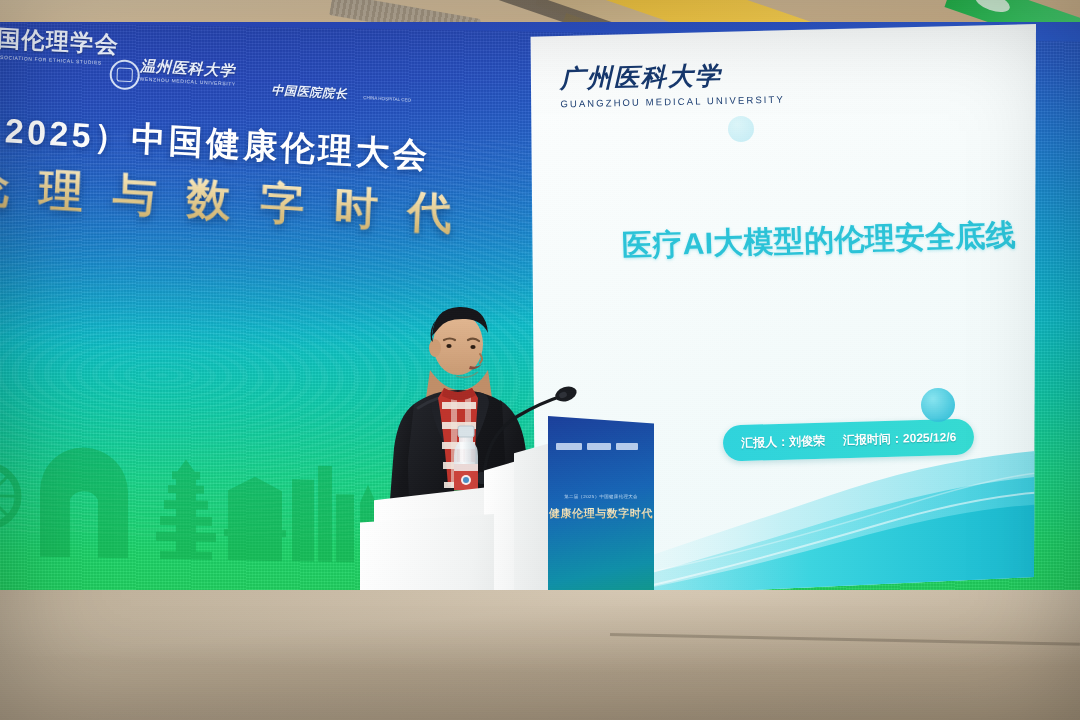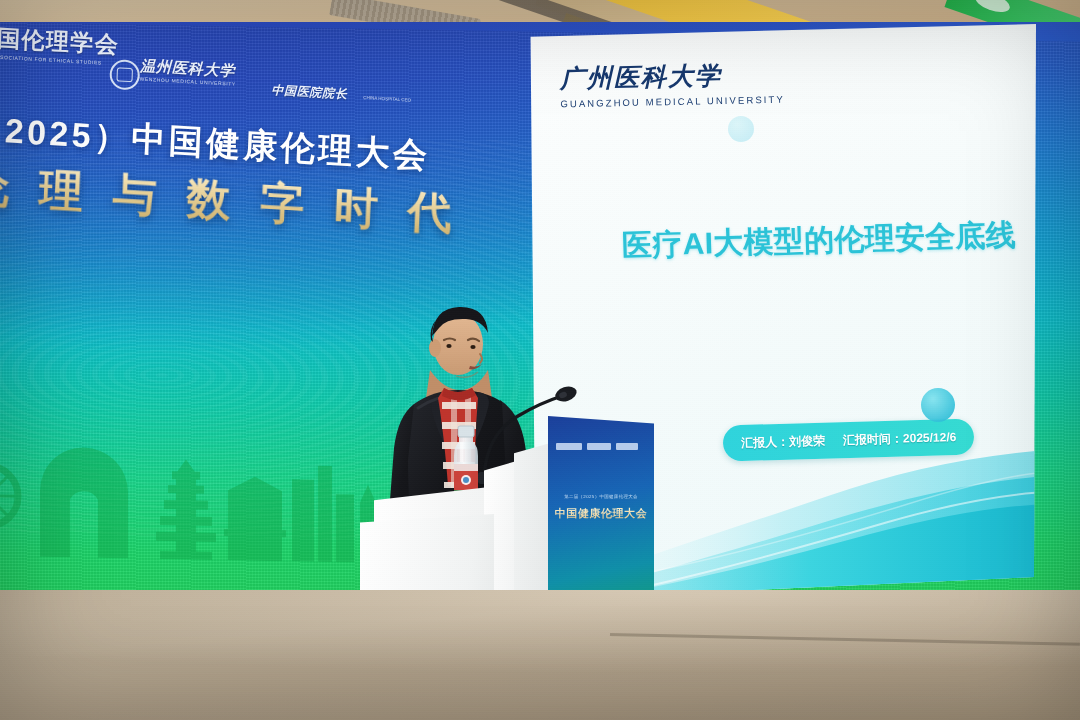--- a/index.html
+++ b/index.html
@@ -405,21 +405,21 @@
     <div class="pod-white pw1"></div>
     <div class="pod-white pw2"></div>
 
     <div class="pod-panel">
       <div class="pod-logos">
         <div class="pl a"></div>
         <div class="pl b"></div>
         <div class="pl c"></div>
       </div>
       <div class="pod-sub">第二届（2025）中国健康伦理大会</div>
-      <div class="pod-title">中国健康伦理大会</div>
+      <div class="pod-title">健康伦理与数字时代</div>
       <div class="pod-foot1">主办单位</div>
       <div class="pod-foot2">2025年12月6日</div>
       <svg class="pod-skyline" viewBox="0 0 106 46" preserveAspectRatio="none">
         <g fill="#0e7f3c" opacity=".7">
           <path d="M6 46 L6 26 A10 10 0 0 1 26 26 L26 46 L20 46 L20 30
                    A4 4 0 0 0 12 30 L12 46 Z"></path>
           <path d="M34 46 L34 18 L38 12 L42 18 L42 46 Z"></path>
           <rect x="48" y="22" width="7" height="24"></rect>
           <rect x="58" y="14" width="5" height="32"></rect>
           <rect x="66" y="28" width="8" height="18"></rect>

